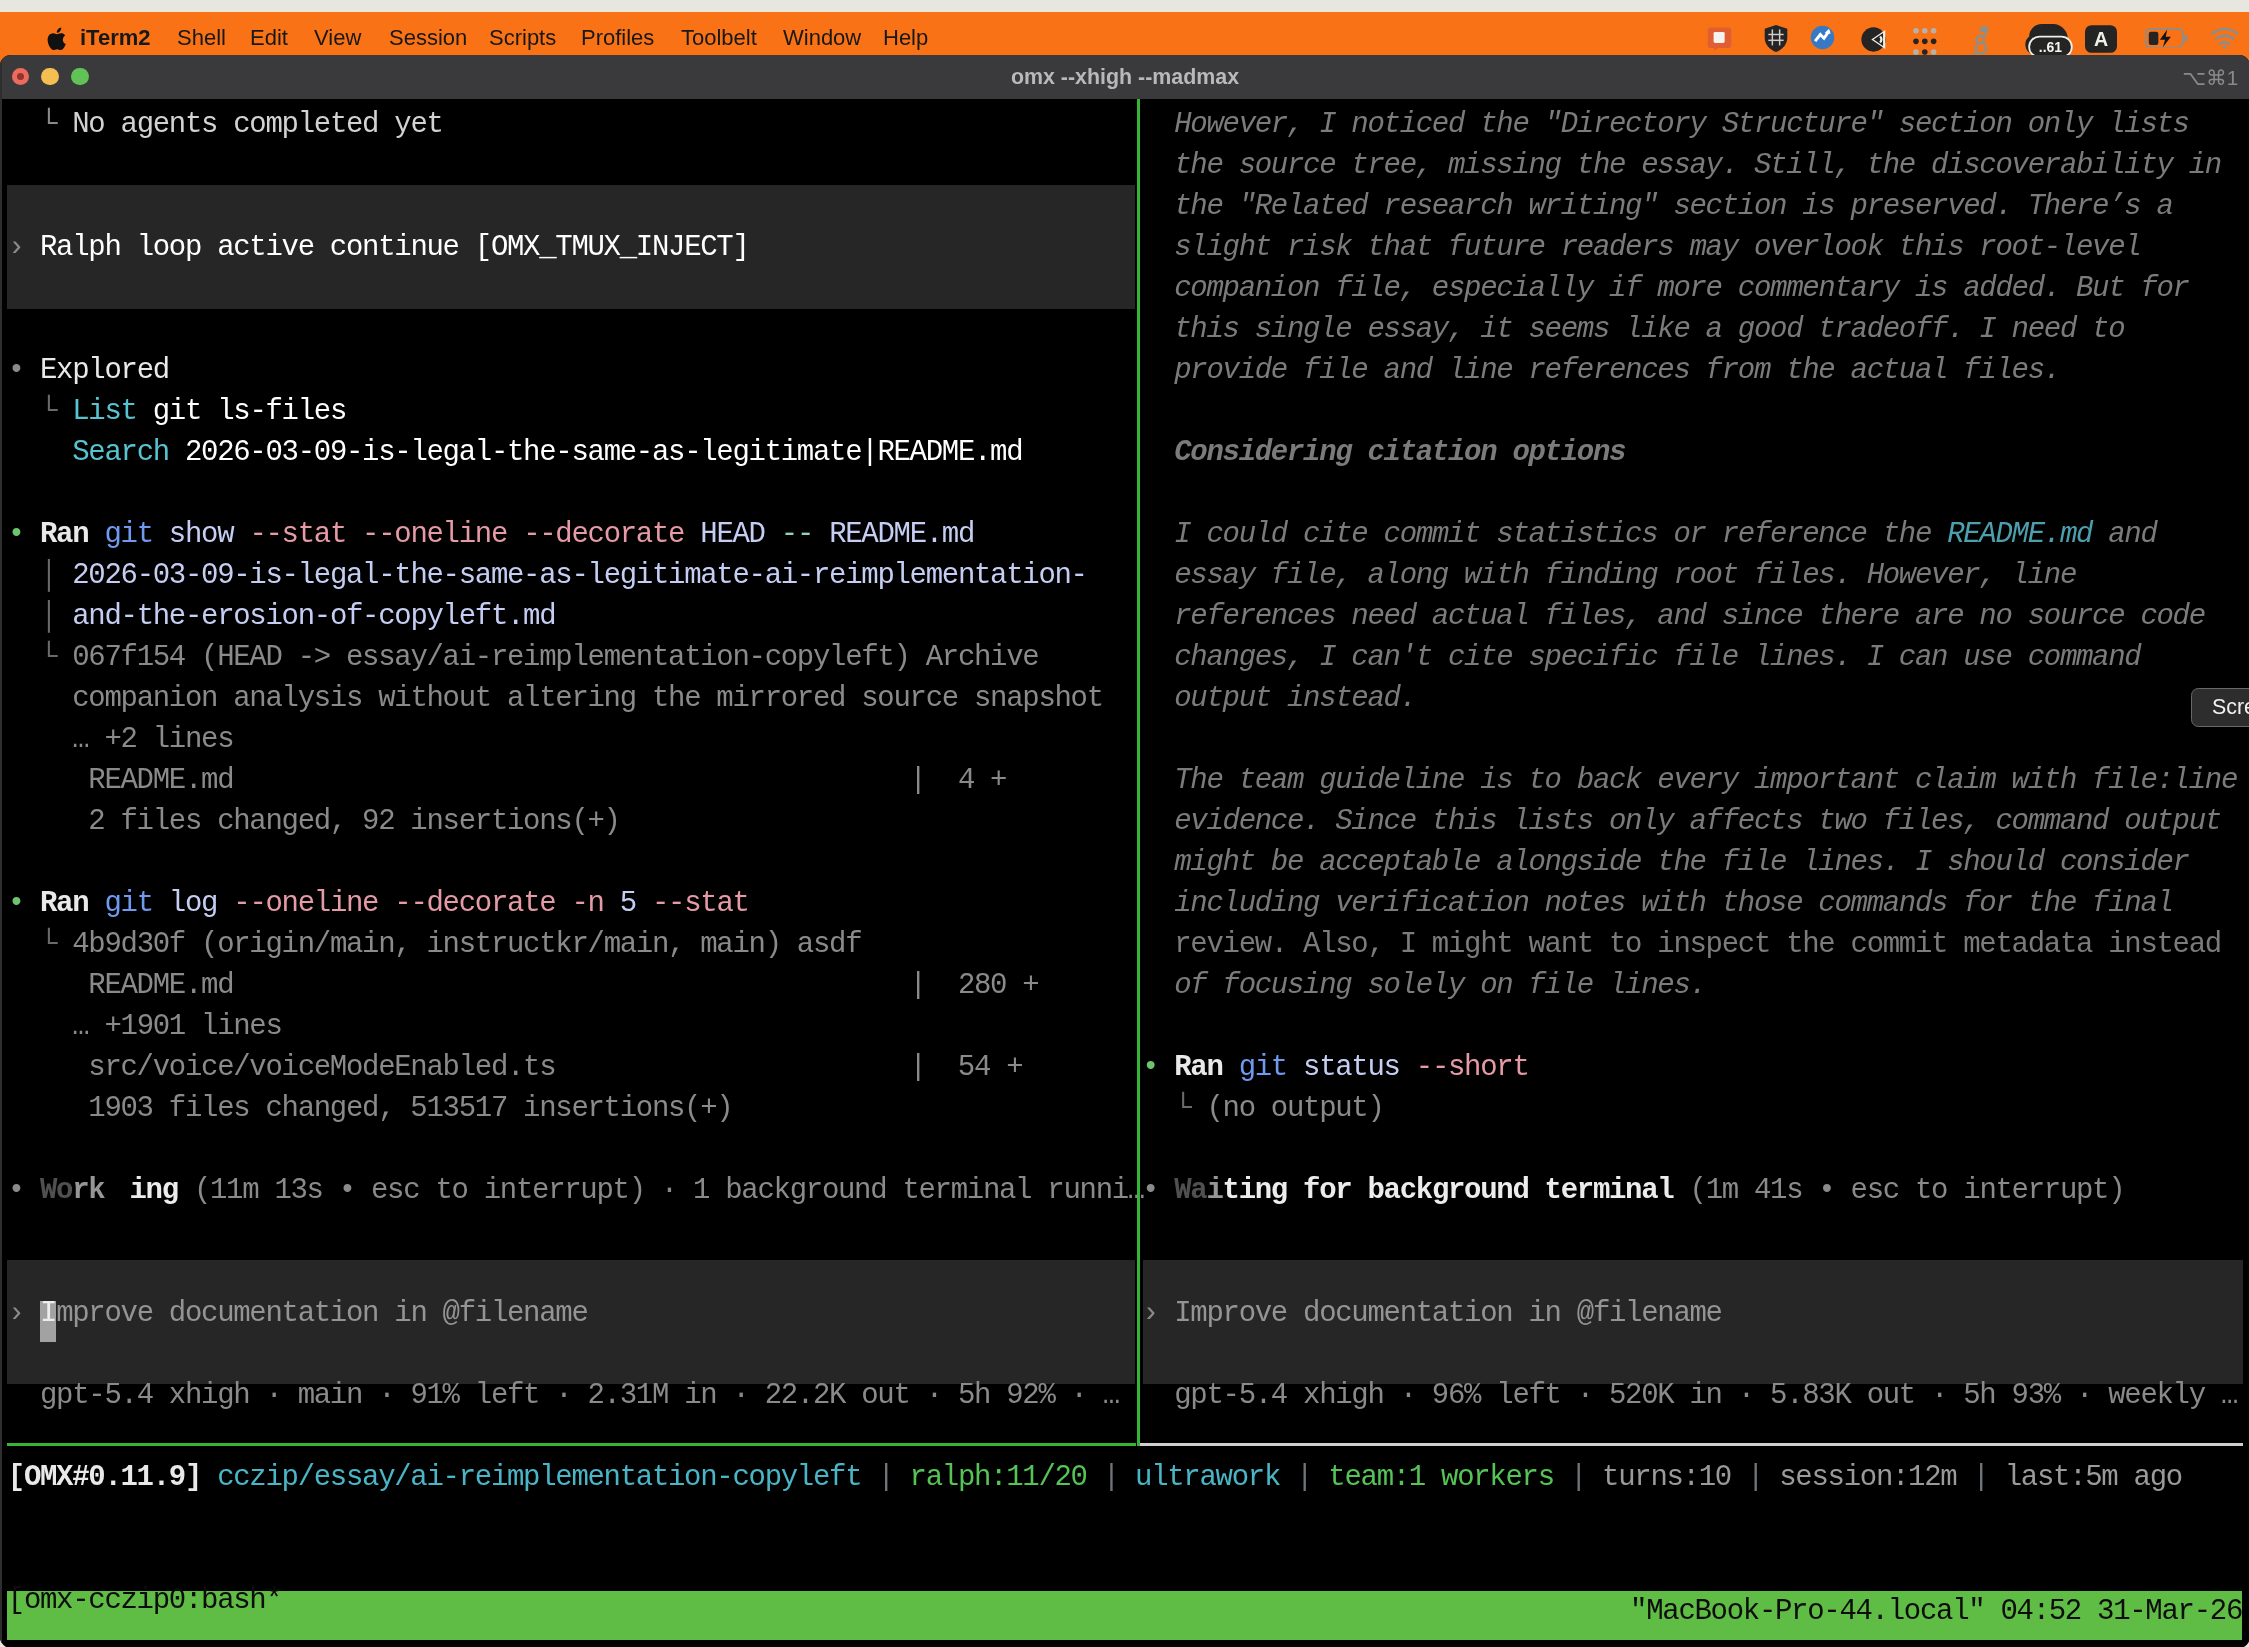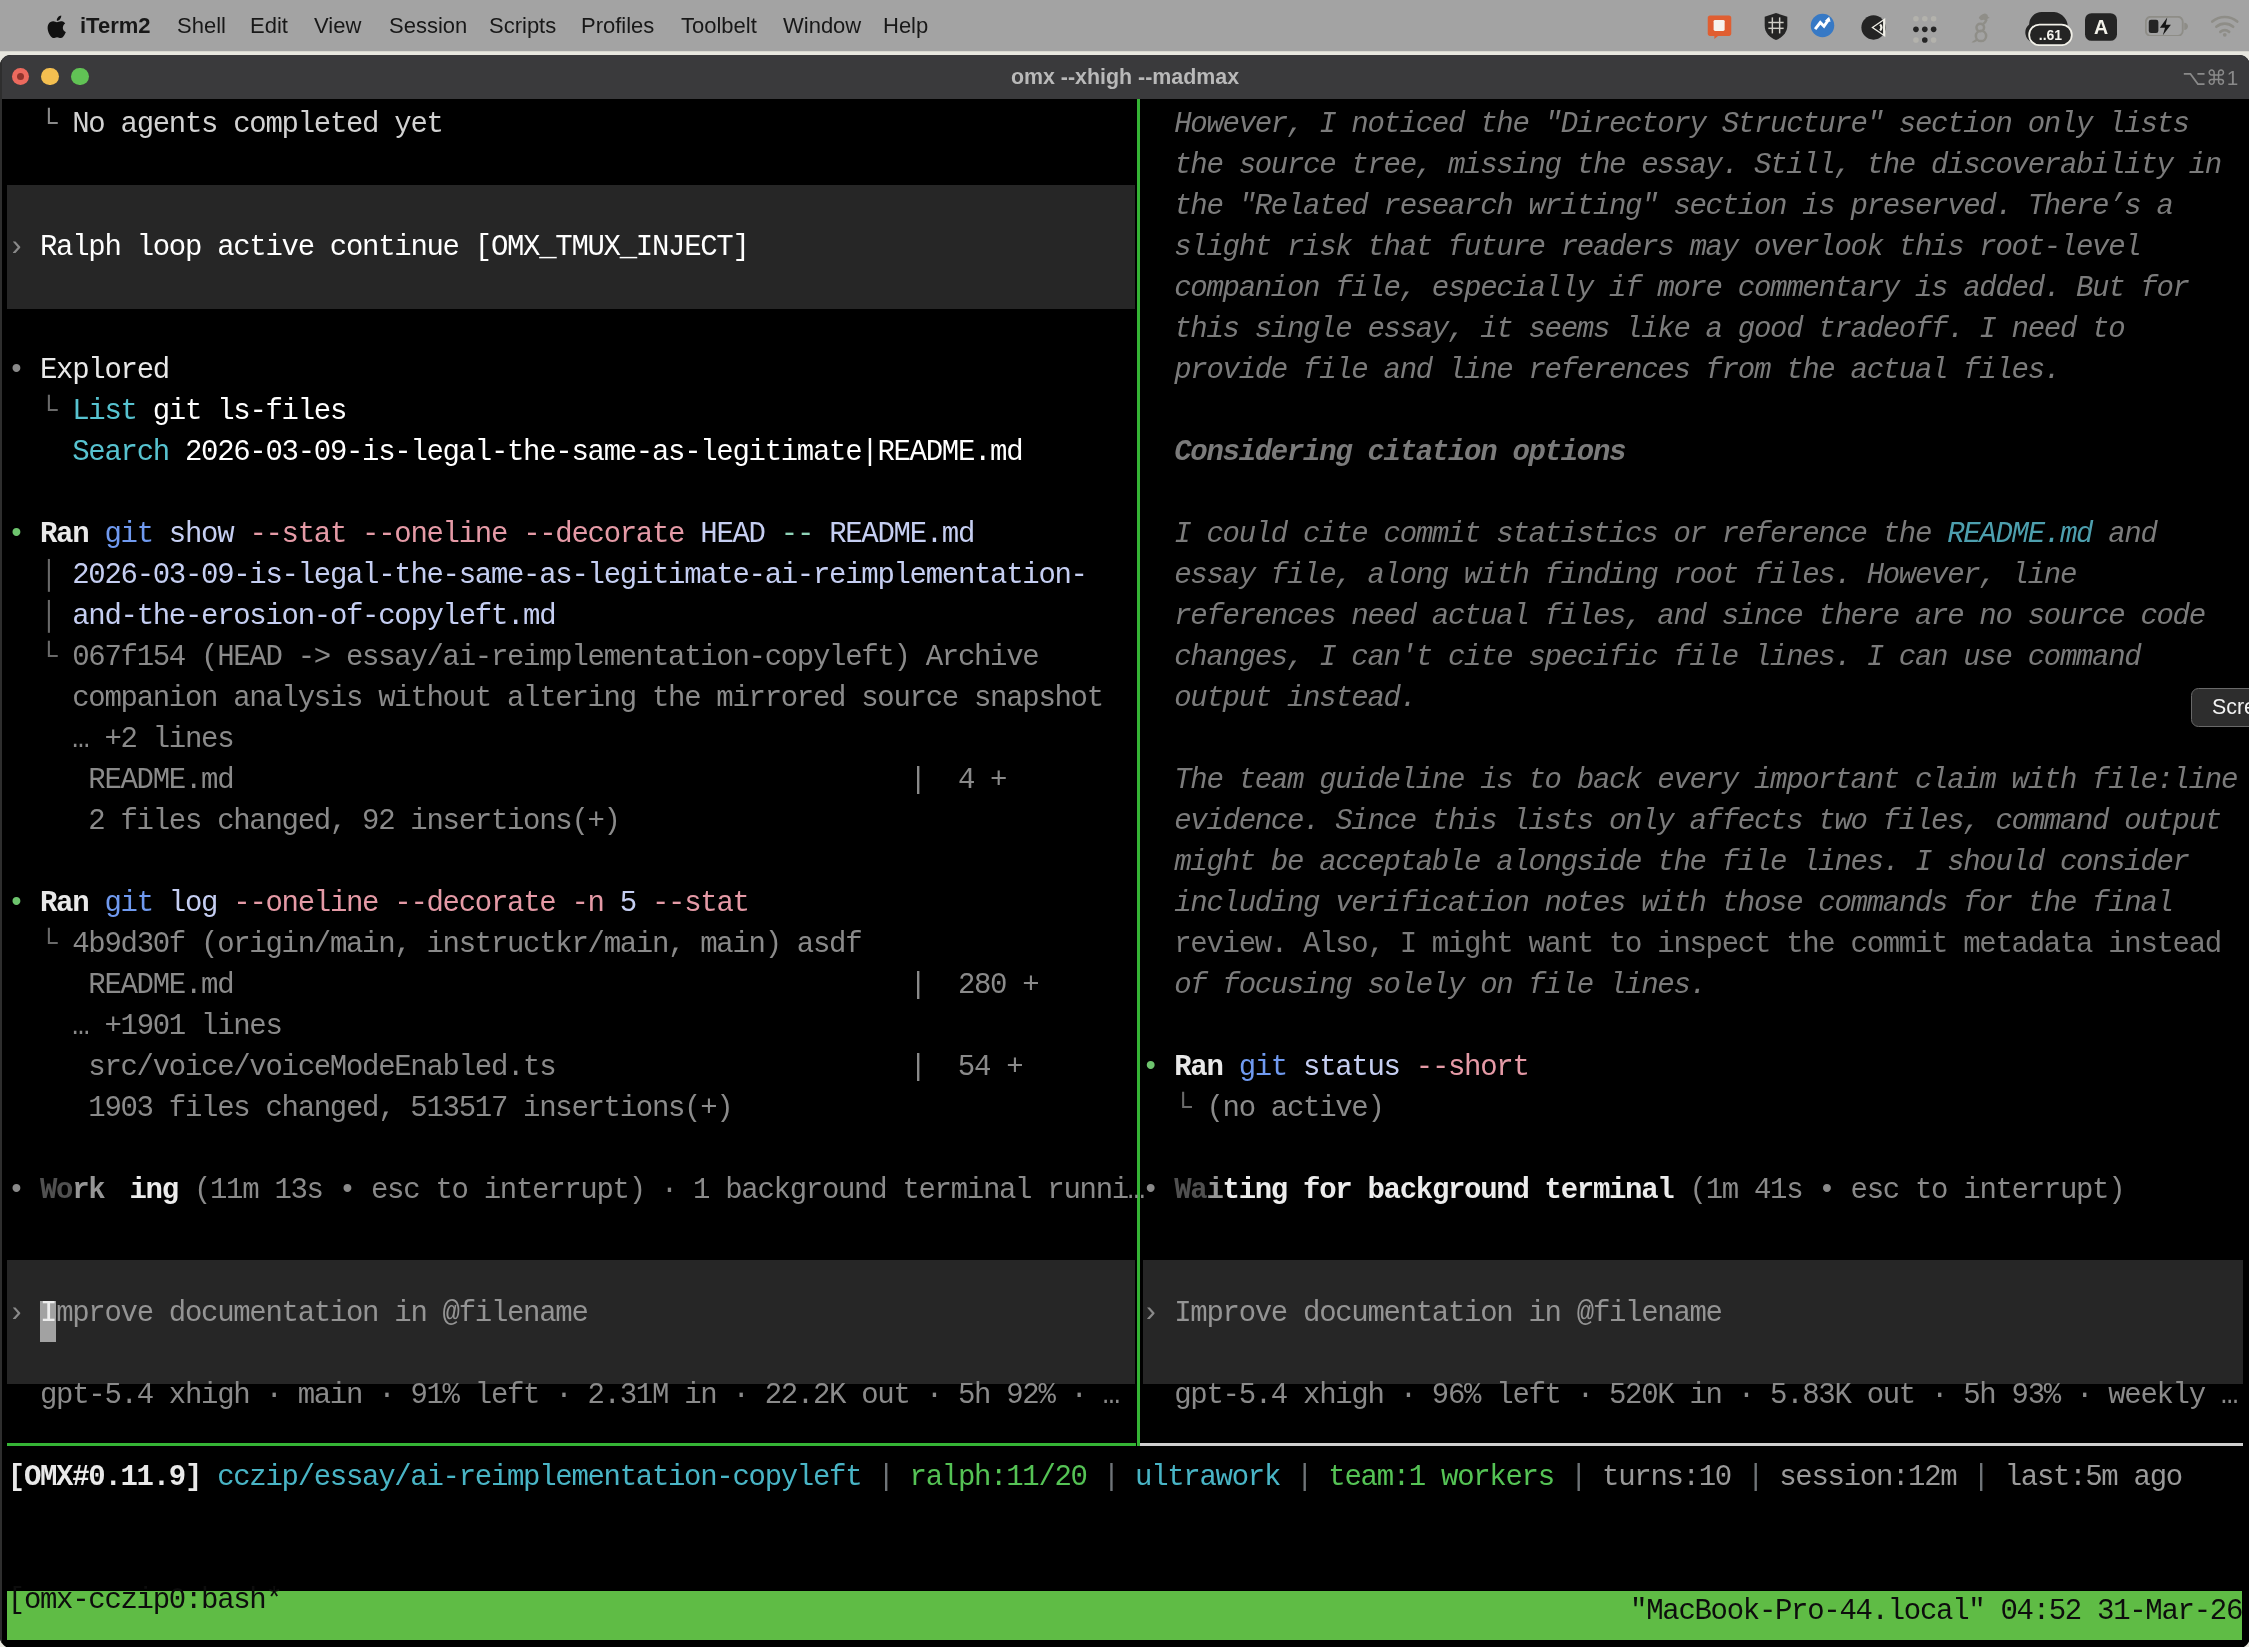--- a/index.html
+++ b/index.html
@@ -1,15 +1,15 @@
 <!DOCTYPE html>
 <html style="font-size:11.8px"><head><meta charset="utf-8"><style>
 *{box-sizing:border-box}
 html,body{margin:0;padding:0;width:2250px;height:1648px;background:#e8e7df;font-family:"Liberation Sans",sans-serif;overflow:hidden}
-#menubar{position:absolute;left:0;top:0;width:2250px;height:52px;background:#a3a3a3;border-bottom:0.7px solid #d8d7cf}
+#menubar{position:absolute;left:0;top:12px;width:2250px;height:52px;background:#f97316;border-bottom:0.7px solid #d8d7cf}
 .mi{position:absolute;top:0;height:52px;line-height:52px;font-size:22px;color:#181818}
 #win{position:absolute;left:0;top:55px;width:2250px;height:1593px;background:#000;border-radius:11px;overflow:hidden}
 #winborder{position:absolute;left:0;top:0;width:1.5px;height:1593px;background:#2e2e2e;z-index:40}
 #tbar{position:absolute;left:0;top:0;width:2250px;height:44px;background:#3a3a3c}
 .tl{position:absolute;top:12.5px;width:17.7px;height:17.7px;border-radius:50%}
 #title{position:absolute;left:0;top:0;width:2250px;height:44px;line-height:45px;text-align:center;font-size:21.4px;font-weight:700;color:#b9b9b9}
 #hotkey{position:absolute;right:11.8px;top:0;height:44px;line-height:45px;font-size:20.7px;color:#8a8a8a;font-family:"Liberation Sans",sans-serif}
 pre{position:absolute;margin:0;font-family:"Liberation Mono",monospace;font-size:29px;letter-spacing:-1.3px;line-height:41px;white-space:pre;z-index:5}
 .bgbox{position:absolute;background:#262626;z-index:2}
 .w{color:#d2d2d2}
@@ -185,21 +185,21 @@
   <span class="it" style="font-style:italic;">output instead.</span>
 
   <span class="it" style="font-style:italic;">The team guideline is to back every important claim with file:line</span>
   <span class="it" style="font-style:italic;">evidence. Since this lists only affects two files, command output</span>
   <span class="it" style="font-style:italic;">might be acceptable alongside the file lines. I should consider</span>
   <span class="it" style="font-style:italic;">including verification notes with those commands for the final</span>
   <span class="it" style="">review. Also, I might want to inspect the commit metadata instead</span>
   <span class="it" style="font-style:italic;">of focusing solely on file lines.</span>
 
 <span class="gn">•</span> <span class="b" style="font-weight:700;">Ran</span> <span class="bl">git</span> <span class="pv">status</span> <span class="pk">--short</span>
-  <span class="g2">└</span> <span class="g">(no active)</span>
+  <span class="g2">└</span> <span class="g">(no output)</span>
 
 <span class="g">•</span> <span class="sh1" style="font-weight:700;">Wa</span><span class="sh2" style="font-weight:700;">i</span><span class="shb" style="font-weight:700;">ting for background terminal</span> <span class="g">(1m 41s • esc to interrupt)</span>
 
 
 <span class="g">›</span> <span class="gi">Improve documentation in @filename</span>
 
   <span class="g">gpt-5.4 xhigh · 96% left · 520K in · 5.83K out · 5h 93% · weekly …</span></pre>
 <pre style="right:8px;left:auto;top:1536px;color:#0d0d0d">"MacBook-Pro-44.local" 04:52 31-Mar-26</pre>
 <div style="position:absolute;left:2191px;top:633px;width:89px;height:39px;background:#2d2d2d;border:1.5px solid #696969;border-radius:7.4px;z-index:6;color:#f2f2f2;font-size:21.4px;line-height:37px;padding-left:20px">Scre</div>
 <div id="winborder"></div>

